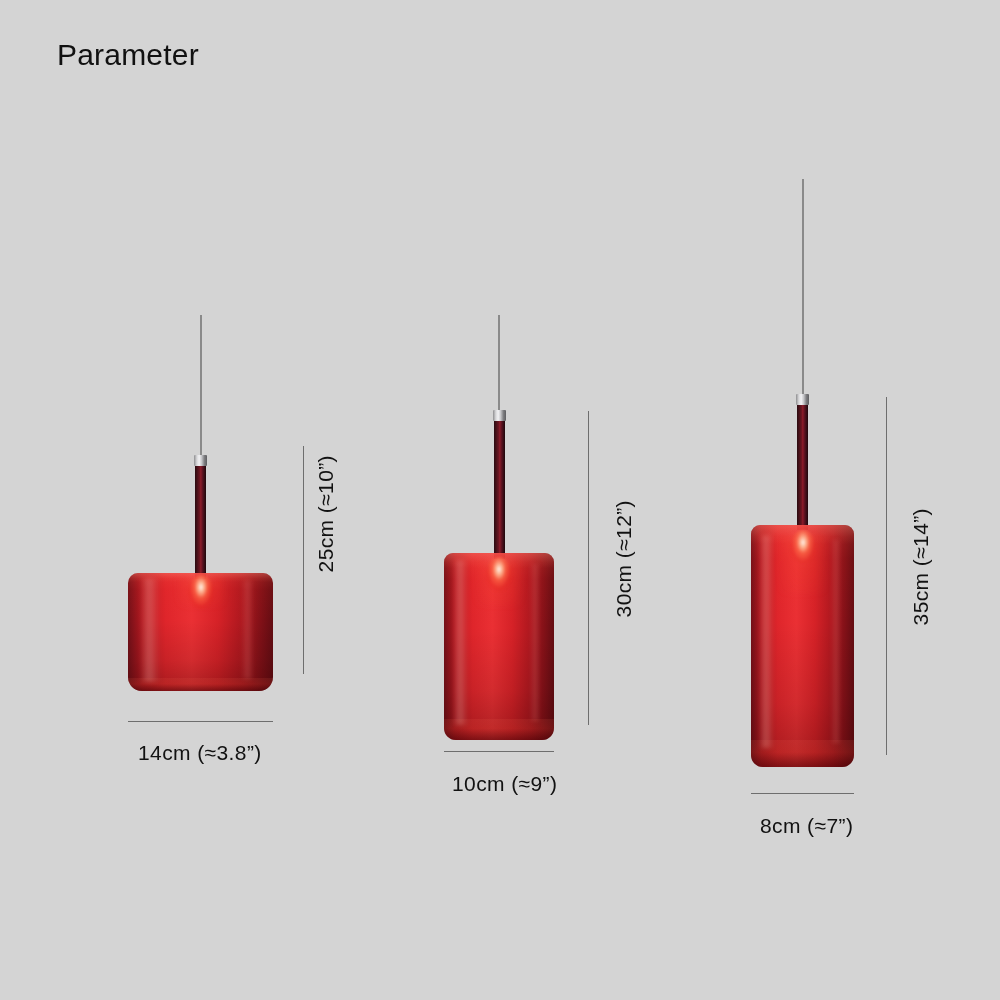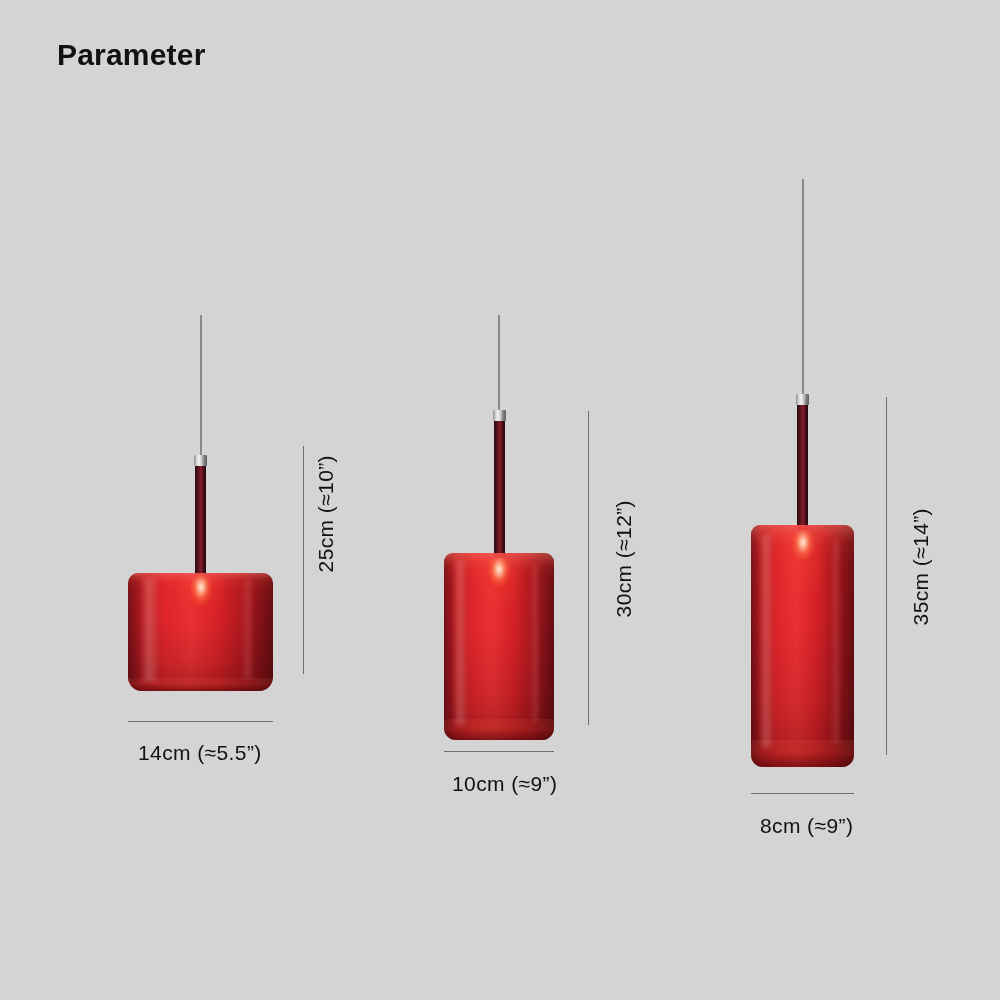--- a/index.html
+++ b/index.html
@@ -13,21 +13,21 @@
     font-family: "Liberation Sans", sans-serif;
     position: relative;
     overflow: hidden;
   }
 
   #page-title {
     position: absolute;
     left: 57px;
     top: 38px;
     font-size: 30px;
-    font-weight: bold;
+    font-weight: normal;
     color: #111111;
     letter-spacing: 0.2px;
   }
 
   .lamp-group {
     position: absolute;
   }
 
   
   .cable {
@@ -214,21 +214,21 @@
     <div class="bulb"></div>
     <div class="rim-top"></div>
     <div class="rim-bottom"></div>
   </div>
 </div>
 
 <div class="dim-line-v" style="left:303px; top:446px; height:228px;"></div>
 <div class="dim-label-v" style="left:314px; top:455px;">25cm (≈10”)</div>
 
 <div class="dim-line-h" style="left:128px; top:721px; width:145px;"></div>
-<div class="dim-label-h" style="left:138px; top:741px;">14cm (≈5.5”)</div>
+<div class="dim-label-h" style="left:138px; top:741px;">14cm (≈3.8”)</div>
 
 <div class="lamp-group" style="left:444px; top:310px; width:110px; height:420px;">
 
   <div class="cable" style="top:5px; height:95px;"></div>
 
   <div class="chrome-cap" style="top:100px; width:13px; margin-left:-6.5px; height:11px;"></div>
 
   <div class="stem" style="top:111px; width:11px; margin-left:-5.5px; height:138px;"></div>
 
   <div class="shade" style="top:243px; width:110px; margin-left:-55px; height:187px;
@@ -268,13 +268,13 @@
     <div class="bulb"></div>
     <div class="rim-top"></div>
     <div class="rim-bottom"></div>
   </div>
 </div>
 
 <div class="dim-line-v" style="left:886px; top:397px; height:358px;"></div>
 <div class="dim-label-v" style="left:909px; top:508px;">35cm (≈14”)</div>
 
 <div class="dim-line-h" style="left:751px; top:793px; width:103px;"></div>
-<div class="dim-label-h" style="left:760px; top:814px;">8cm (≈9”)</div>
+<div class="dim-label-h" style="left:760px; top:814px;">8cm (≈7”)</div>
 
 </body></html>

